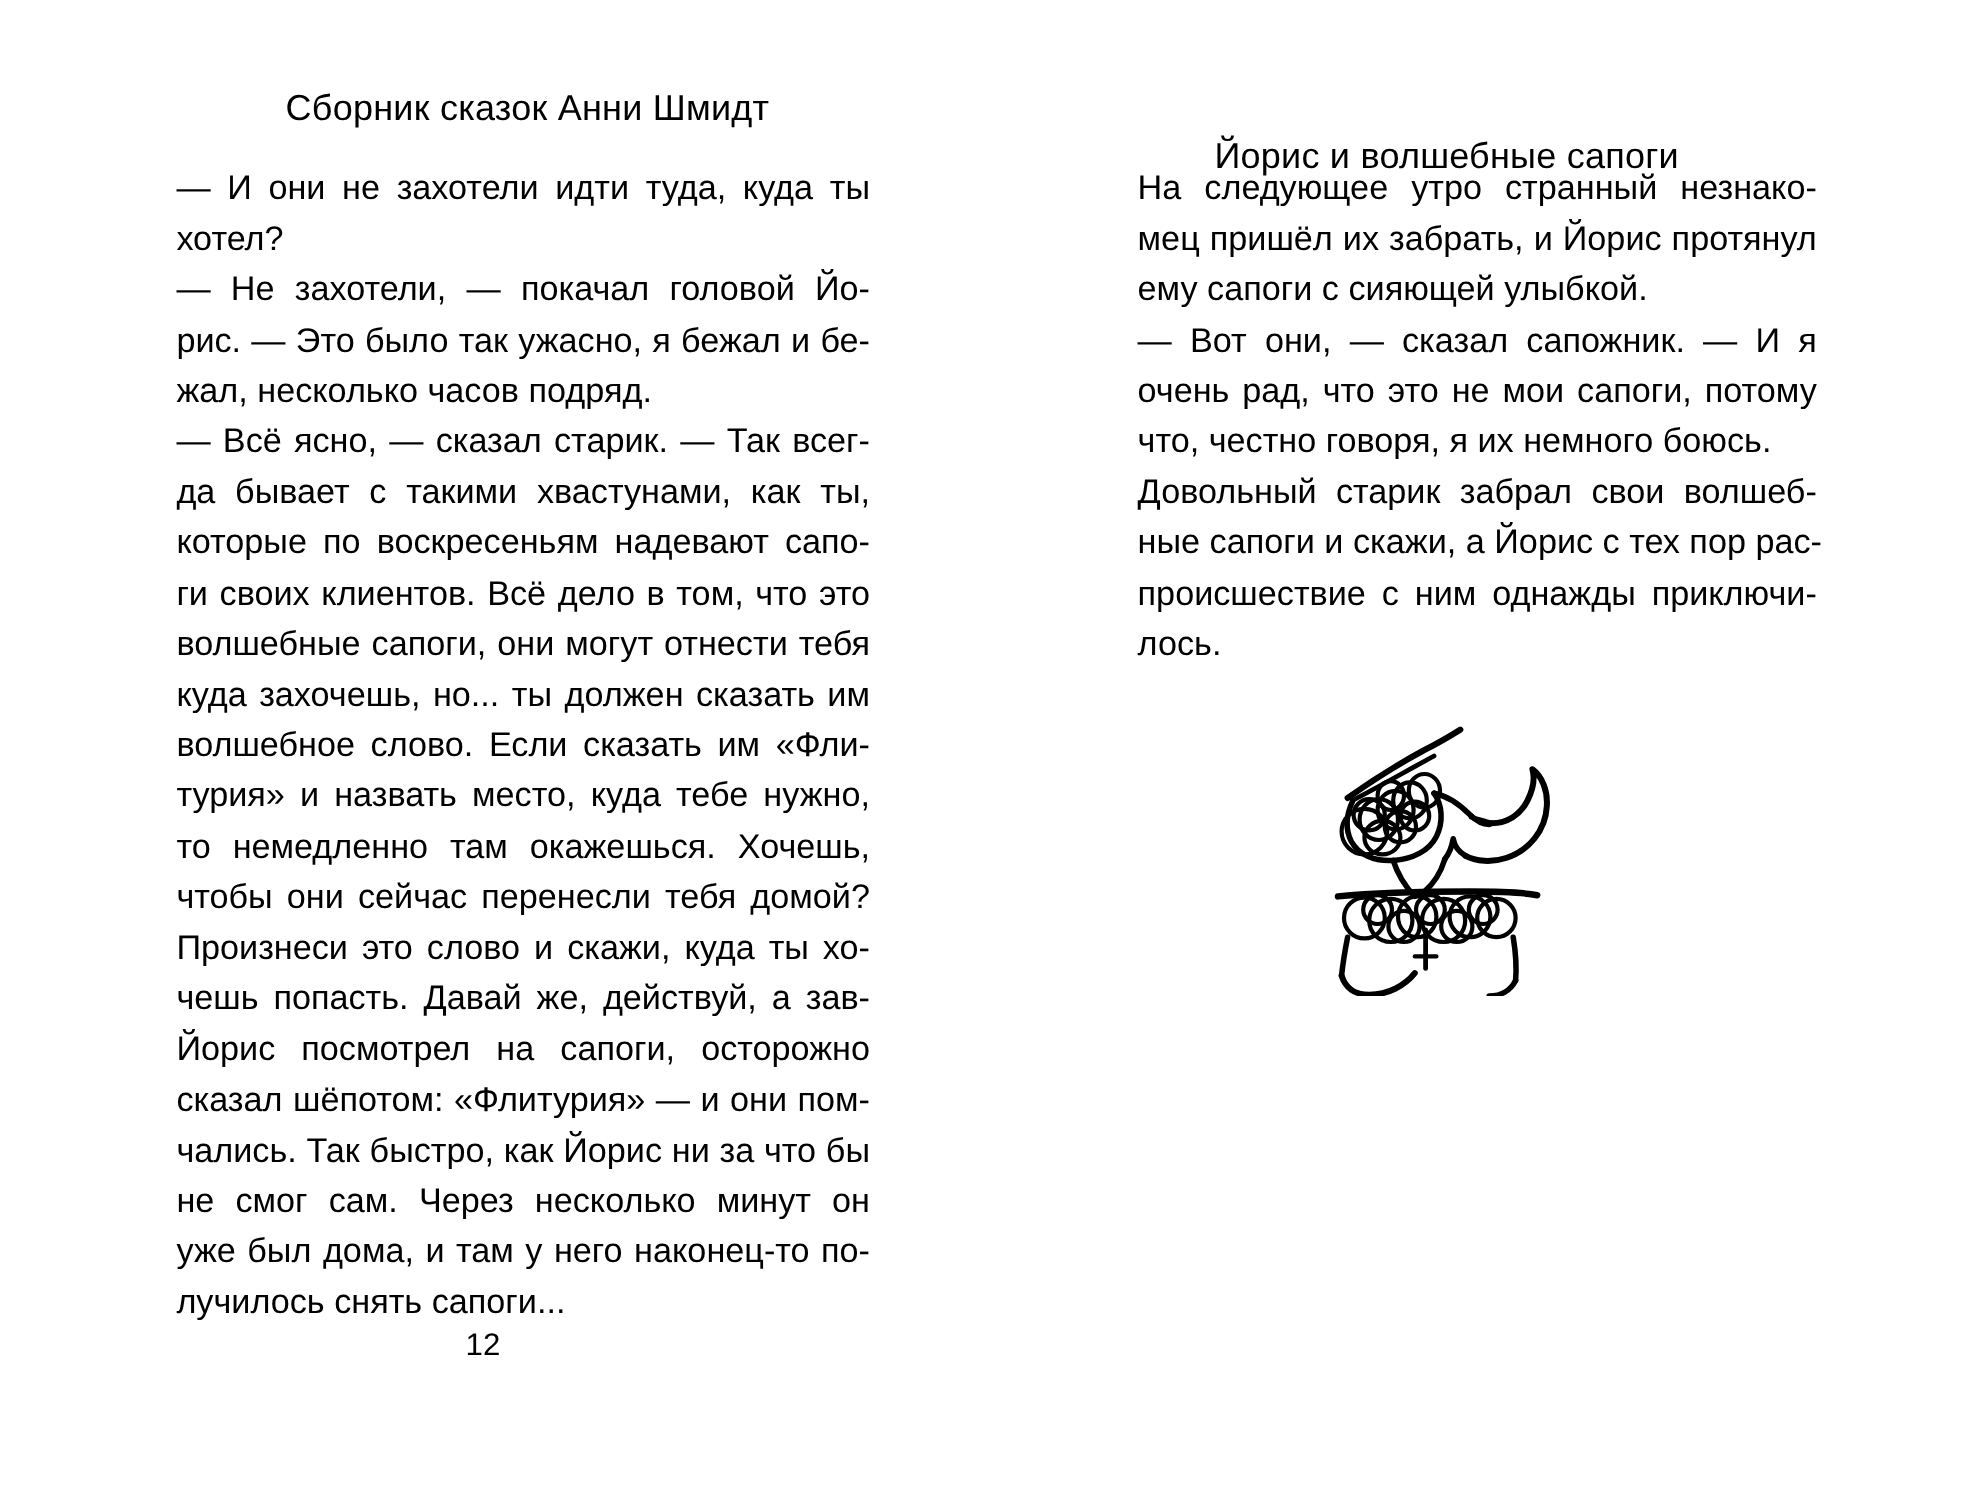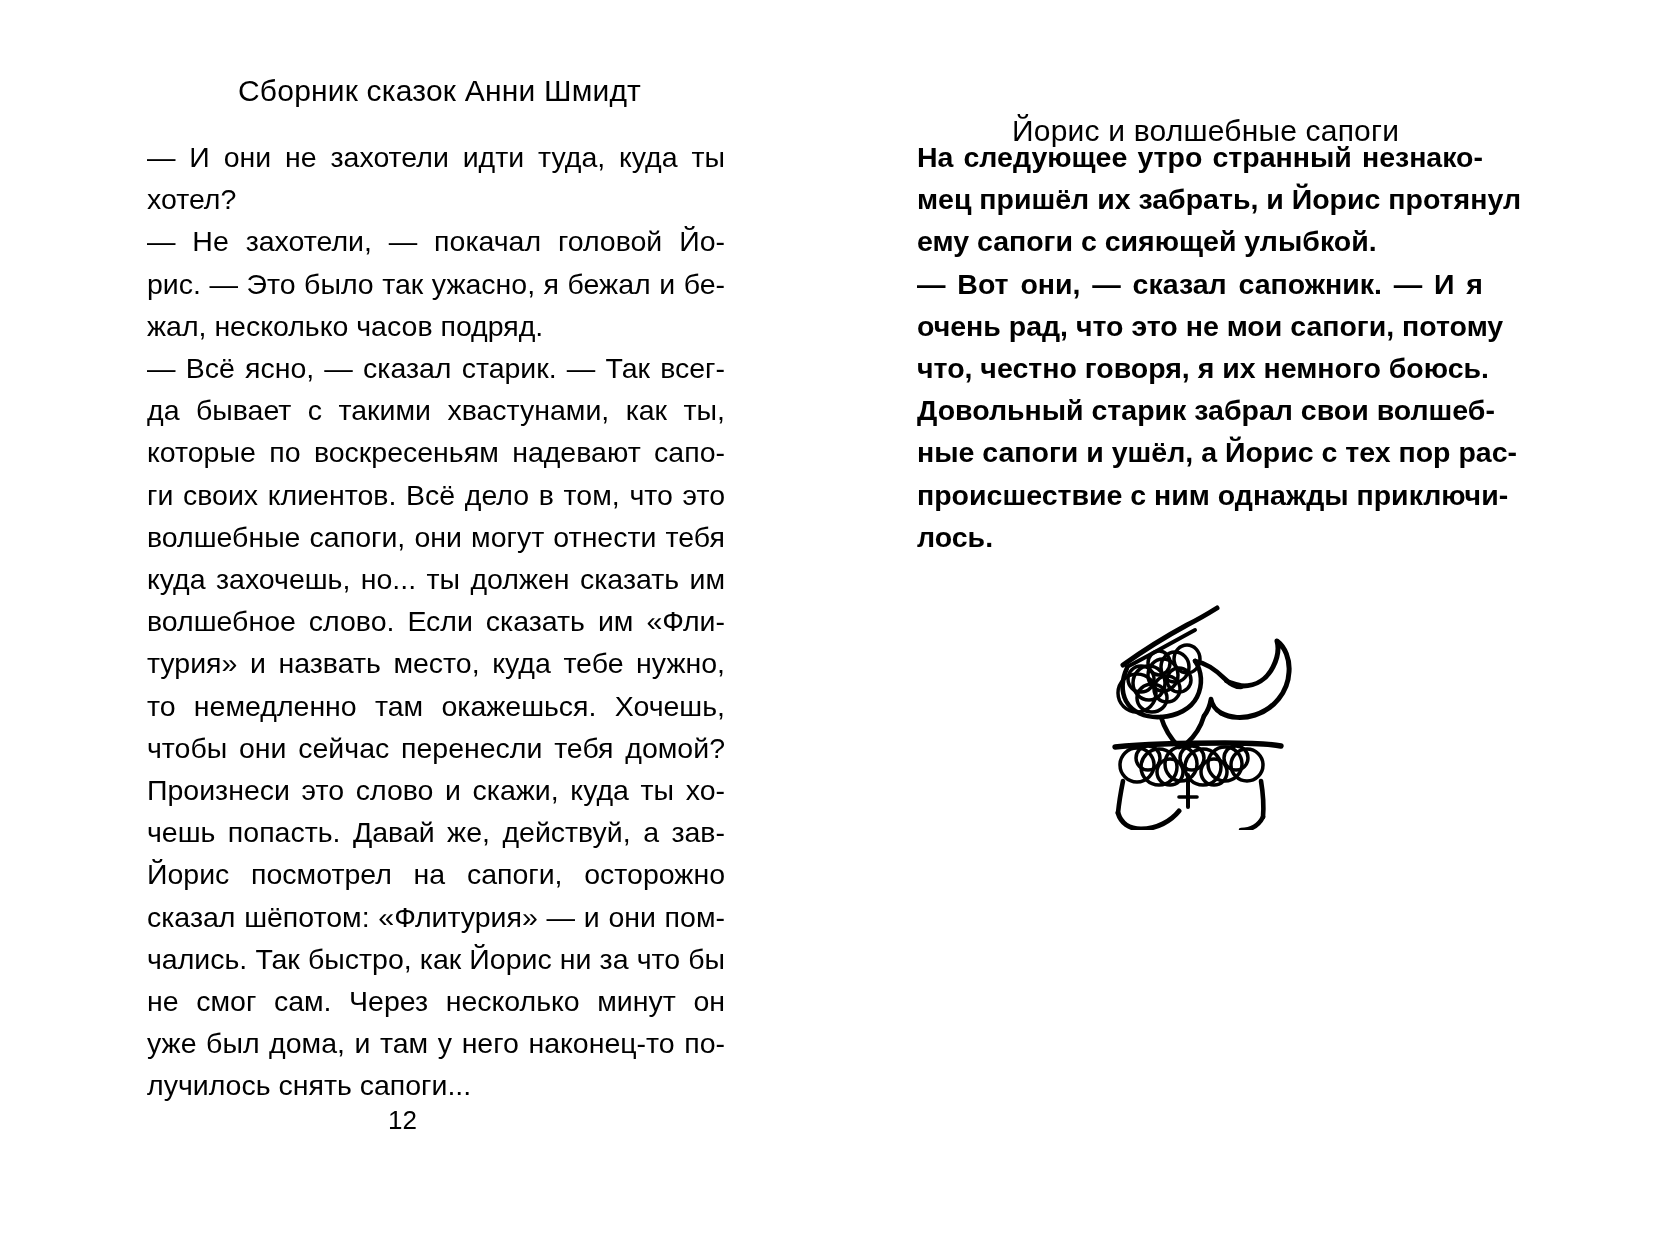--- a/index.html
+++ b/index.html
@@ -38,21 +38,21 @@
   .column {
     position: absolute;
     top: 136px;
     font-size: 28.5px;
     line-height: 42.2px;
     text-align: justify;
     text-justify: inter-word;
     color: #000;
   }
   #col-left  { left: 95px;  width: 630px; }
-  #col-right { left: 865px; width: 618px; font-weight: bold; }
+  #col-right { left: 896px; width: 618px; }
 
   .para {
     margin: 0;
     text-indent: 52px;
     text-align: justify;
   }
 
   
   .para .ln {
     display: block;
@@ -148,21 +148,21 @@
     </p>
 
     <p class="para">
       <span class="ln indent">— Вот они, — сказал сапожник. — И я</span>
       <span class="ln">очень рад, что это не мои сапоги, потому</span>
       <span class="ln end">что, честно говоря, я их немного боюсь.</span>
     </p>
 
     <p class="para">
       <span class="ln indent">Довольный старик забрал свои волшеб-</span>
-      <span class="ln">ные сапоги и ушёл, а Йорис с тех пор рас-</span>
+      <span class="ln">ные сапоги и скажи, а Йорис с тех пор рас-</span>
       <span class="ln">происшествие с ним однажды приключи-</span>
       <span class="ln end">лось.</span>
     </p>
 
   </div>
 
   <div id="illustration">
     <svg viewBox="0 0 260 255" xmlns="http://www.w3.org/2000/svg" fill="none" stroke="#000000" stroke-width="4.2" stroke-linecap="round" stroke-linejoin="round">
 
       <path d="M48 90 C 62 80, 88 63, 112 50 C 124 44, 134 38, 142 33" stroke-width="5"></path>

